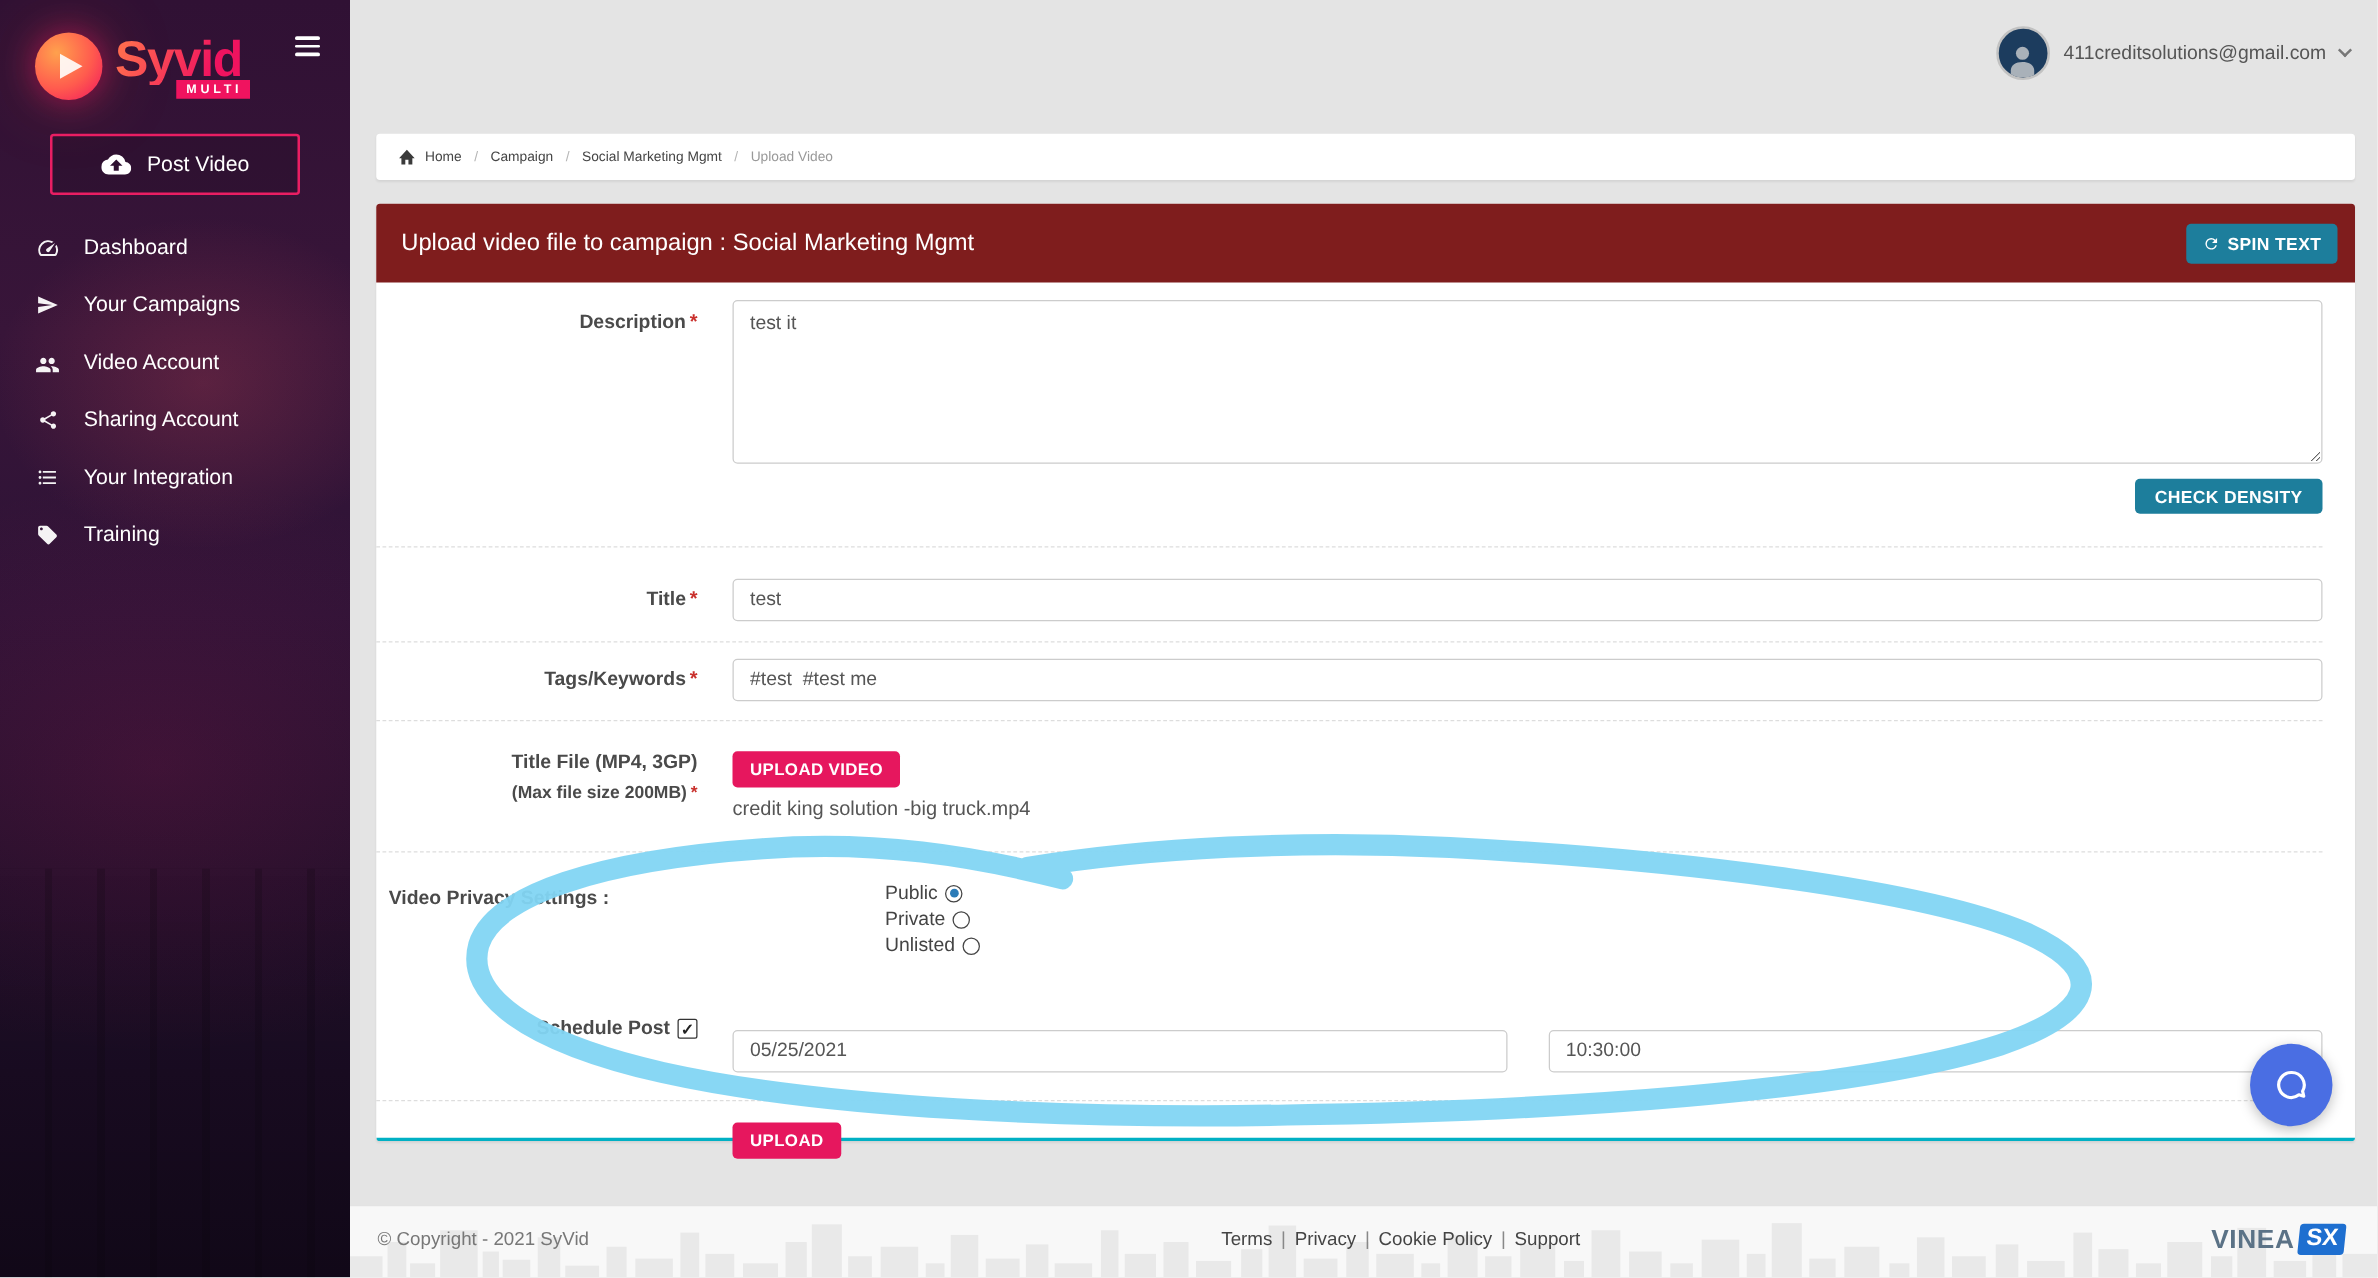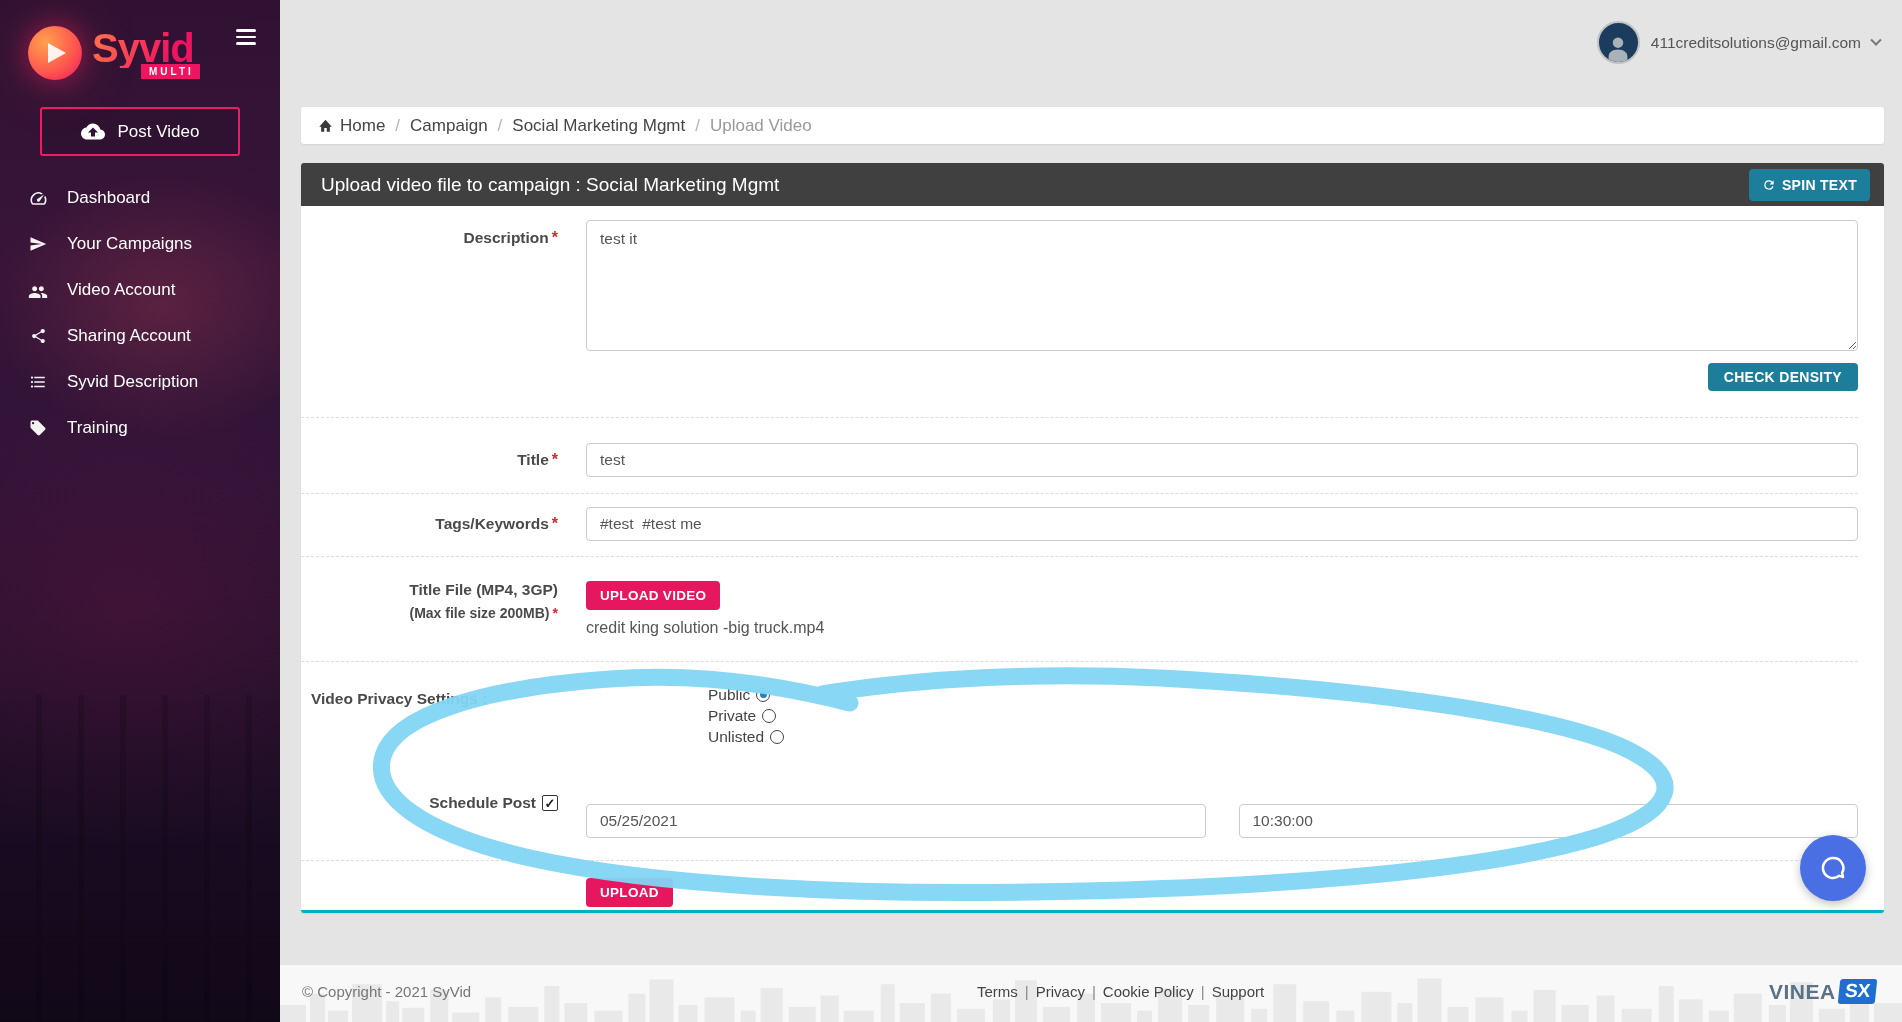--- a/index.html
+++ b/index.html
@@ -66,33 +66,33 @@
     width: 43px; height: 43px; border-radius: 50%; background: #1c3c5e; border: 2px solid #c2c2c2;
     overflow: hidden; display: flex; align-items: flex-end; justify-content: center;
   }
   .account-email { font-size: 15.5px; color: #555; }
   .chev { width: 8px; height: 8px; border-right: 2px solid #777; border-bottom: 2px solid #777; transform: rotate(45deg) translate(-2px,-2px); }
 
   .content { padding: 0 18px 0 21px; }
   .breadcrumb-card {
     margin-top: 33px; height: 37px; background: #fff; border-radius: 3px;
     box-shadow: 0 1px 2px rgba(0,0,0,.07); display: flex; align-items: center; padding: 0 17px; gap: 10px;
-    font-size: 17px; color: #454545;
+    font-size: 11px; color: #454545;
   }
   .crumb { color: #454545; cursor: pointer; display: flex; align-items: center; gap: 7px; }
   .crumb-sep { color: #b5b5b5; }
   .crumb.current { color: #999; cursor: default; }
 
   
   .panel {
     margin-top: 19px; height: 750px; background: #fff; border-radius: 3px;
     border-bottom: 3px solid #00b0c4; box-shadow: 0 1px 2px rgba(0,0,0,.07); position: relative;
   }
   .panel-header {
-    height: 43px; background: #404040; border-radius: 3px 3px 0 0;
+    height: 63px; background: #7f1d1d; border-radius: 3px 3px 0 0;
     display: flex; align-items: center; padding: 0 14px 0 20px;
   }
   .panel-title { color: #fff; font-size: 19px; flex: 1; }
   .btn-teal {
     background: #1d7e9c; color: #fff; border: none; border-radius: 4px; cursor: pointer;
     font-size: 14px; font-weight: bold; letter-spacing: .3px; font-family: Liberation Sans, sans-serif;
     display: inline-flex; align-items: center; gap: 6px; text-align: right;
   }
   .spin-btn { padding: 8px 13px; }
   .density-btn { padding: 8px 16px; height: 28px; }
@@ -231,21 +231,21 @@
             </svg>
           </span>
         <span>Sharing Account</span>
       </div>
       <div class="nav-item">
         <span class="nicon">
             <svg width="18" height="18" viewBox="0 0 24 24" fill="#fff">
               <path d="M4 10.5c-.83 0-1.5.67-1.5 1.5s.67 1.5 1.5 1.5 1.5-.67 1.5-1.5-.67-1.5-1.5-1.5zm0-6c-.83 0-1.5.67-1.5 1.5S3.17 7.5 4 7.5 5.5 6.83 5.5 6 4.83 4.5 4 4.5zm0 12c-.83 0-1.5.68-1.5 1.5s.68 1.5 1.5 1.5 1.5-.68 1.5-1.5-.67-1.5-1.5-1.5zM7 19h14v-2H7v2zm0-6h14v-2H7v2zm0-8v2h14V5H7z"></path>
             </svg>
           </span>
-        <span>Syvid Description</span>
+        <span>Your Integration</span>
       </div>
       <div class="nav-item">
         <span class="nicon">
             <svg width="18" height="18" viewBox="0 0 24 24" fill="#fff">
               <path d="M21.41 11.58l-9-9C12.05 2.22 11.55 2 11 2H4c-1.1 0-2 .9-2 2v7c0 .55.22 1.05.59 1.42l9 9c.36.36.86.58 1.41.58.55 0 1.05-.22 1.41-.59l7-7c.37-.36.59-.86.59-1.41 0-.55-.23-1.06-.59-1.42zM5.5 7C4.67 7 4 6.33 4 5.5S4.67 4 5.5 4 7 4.67 7 5.5 6.33 7 5.5 7z"></path>
             </svg>
           </span>
         <span>Training</span>
       </div>
     </nav>

